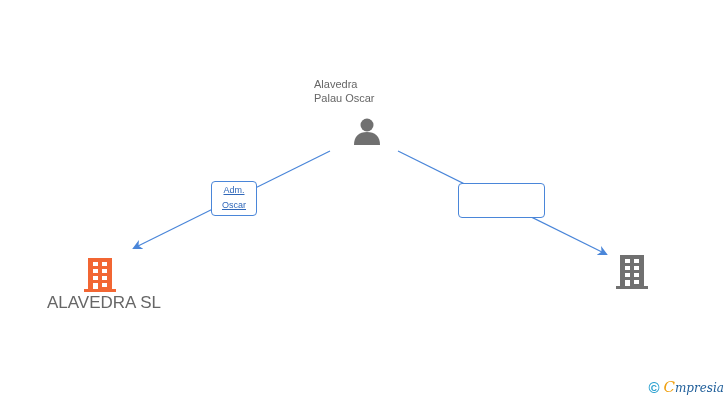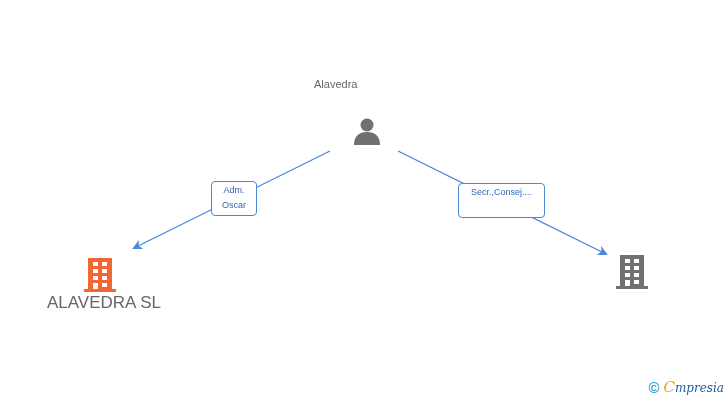--- a/index.html
+++ b/index.html
@@ -12,20 +12,21 @@
     position:absolute; color:#666666;
     font-size:11px; line-height:14px; white-space:nowrap;
   }
   .company-bold { font-weight:normal; font-size:17px; color:#666666; }
   .edge-label {
     position:absolute; background:#ffffff;
     border:1px solid #4a86d9; border-radius:4px;
     color:#2f67b9; font-size:9px; line-height:15px;
     text-align:center; box-sizing:border-box; padding:1px 3px;
     white-space:nowrap;
+    text-decoration:underline;
   }
   svg.edges { position:absolute; left:0; top:0; }
   .icon { position:absolute; }
   .footer {
     position:absolute; right:4px; bottom:4px; display:flex; align-items:center; gap:4px;
   }
   .copy { color:#2aa0d0; font-size:15px; font-weight:bold; }
   .brand { color:#1e5d99; font-size:12px; font-style:italic; font-family:"DejaVu Serif", serif;text-align:right; }
   .brand .e { color:#f0a010; font-size:15px; font-style:italic; }
 </style>
@@ -37,32 +38,32 @@
     <marker id="arrow" markerWidth="10" markerHeight="10" refX="8" refY="5" orient="auto" markerUnits="userSpaceOnUse">
       <path d="M0,0 L10,5 L0,10 L3,5 Z" fill="#4a86d9"></path>
     </marker>
   </defs>
   <line x1="330" y1="151" x2="134" y2="248" stroke="#4a86d9" stroke-width="1.2" marker-end="url(#arrow)"></line>
   <line x1="398" y1="151" x2="606" y2="254" stroke="#4a86d9" stroke-width="1.2" marker-end="url(#arrow)"></line>
 </svg>
 
 <div class="node-label" style="left:314px; top:77px; width:100px;">
   <div>Alavedra</div>
+  <div>Palau Oscar</div>
 </div>
 <svg class="icon" style="left:352px; top:116px;" width="30" height="30" viewBox="0 0 30 30">
   <circle cx="15" cy="9" r="6.5" fill="#707070"></circle>
   <path d="M2,29 C2,20 7,16 15,16 C23,16 28,20 28,29 Z" fill="#707070"></path>
 </svg>
 
 <div class="edge-label" style="left:211px; top:181px; width:46px; height:35px;">
   <div>Adm.</div>
   <div>Oscar</div>
 </div>
 <div class="edge-label" style="left:458px; top:183px; width:87px; height:35px;">
-  <div>Secr.,Consej....</div>
 </div>
 
 <svg class="icon" style="left:84px; top:257px;" width="32" height="36" viewBox="0 0 32 36">
   <rect x="4" y="1" width="24" height="32" fill="#f26633"></rect>
   <rect x="0" y="32" width="32" height="3" fill="#f26633"></rect>
   <g fill="#ffffff">
     <rect x="9" y="5" width="5" height="4"></rect>
       <rect x="18" y="5" width="5" height="4"></rect>
     <rect x="9" y="12" width="5" height="4"></rect>
       <rect x="18" y="12" width="5" height="4"></rect>

